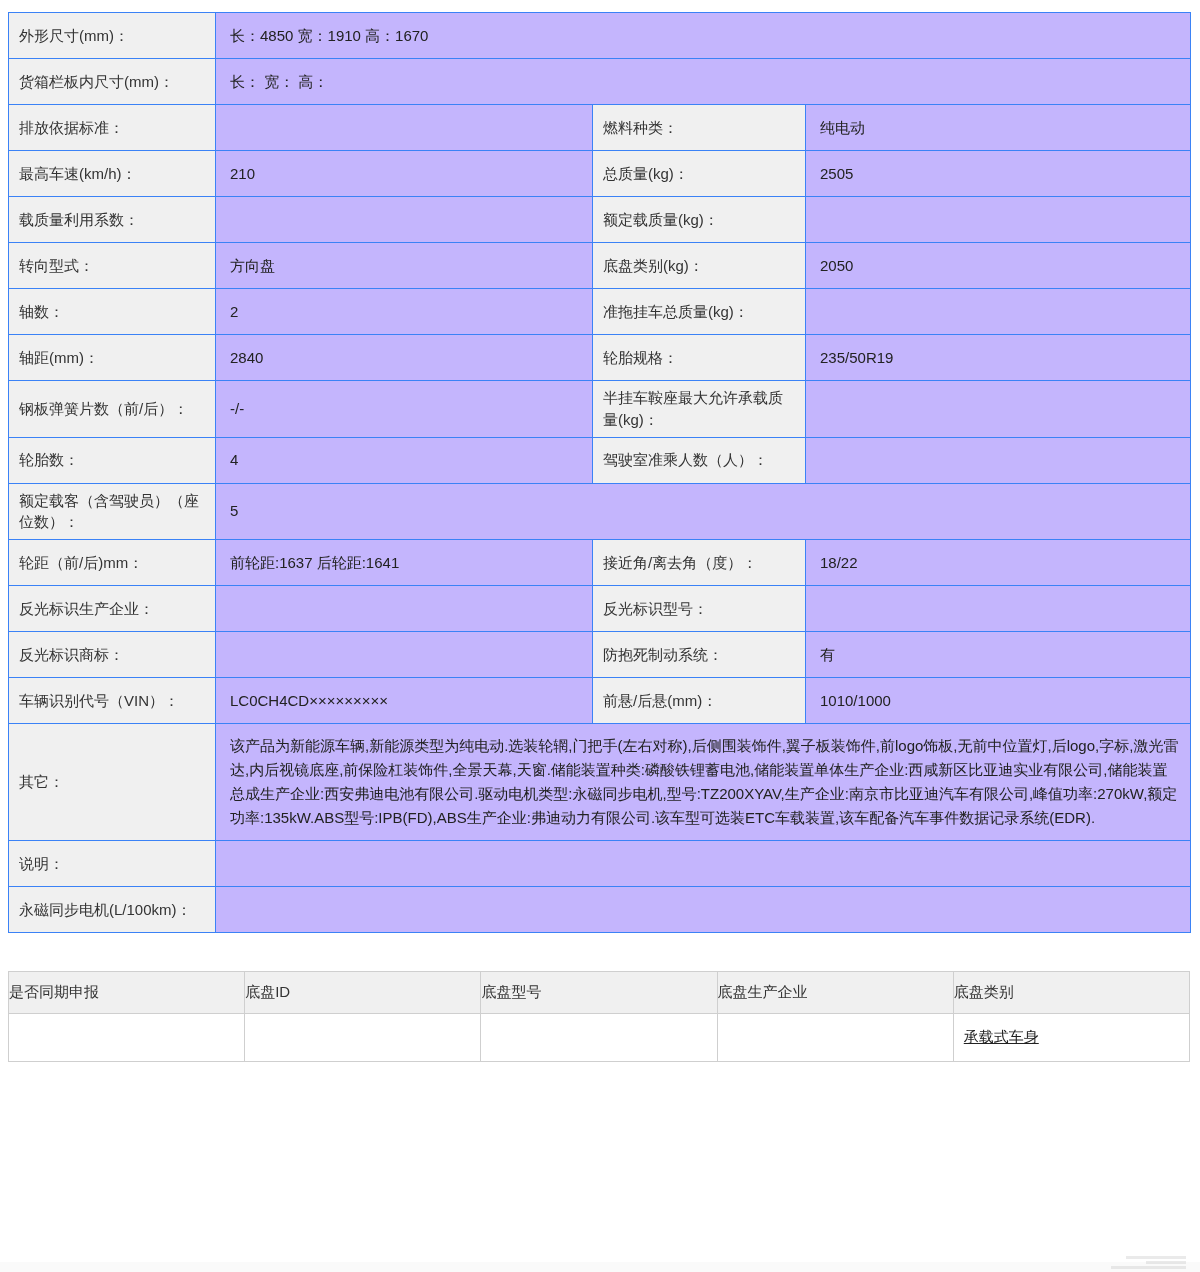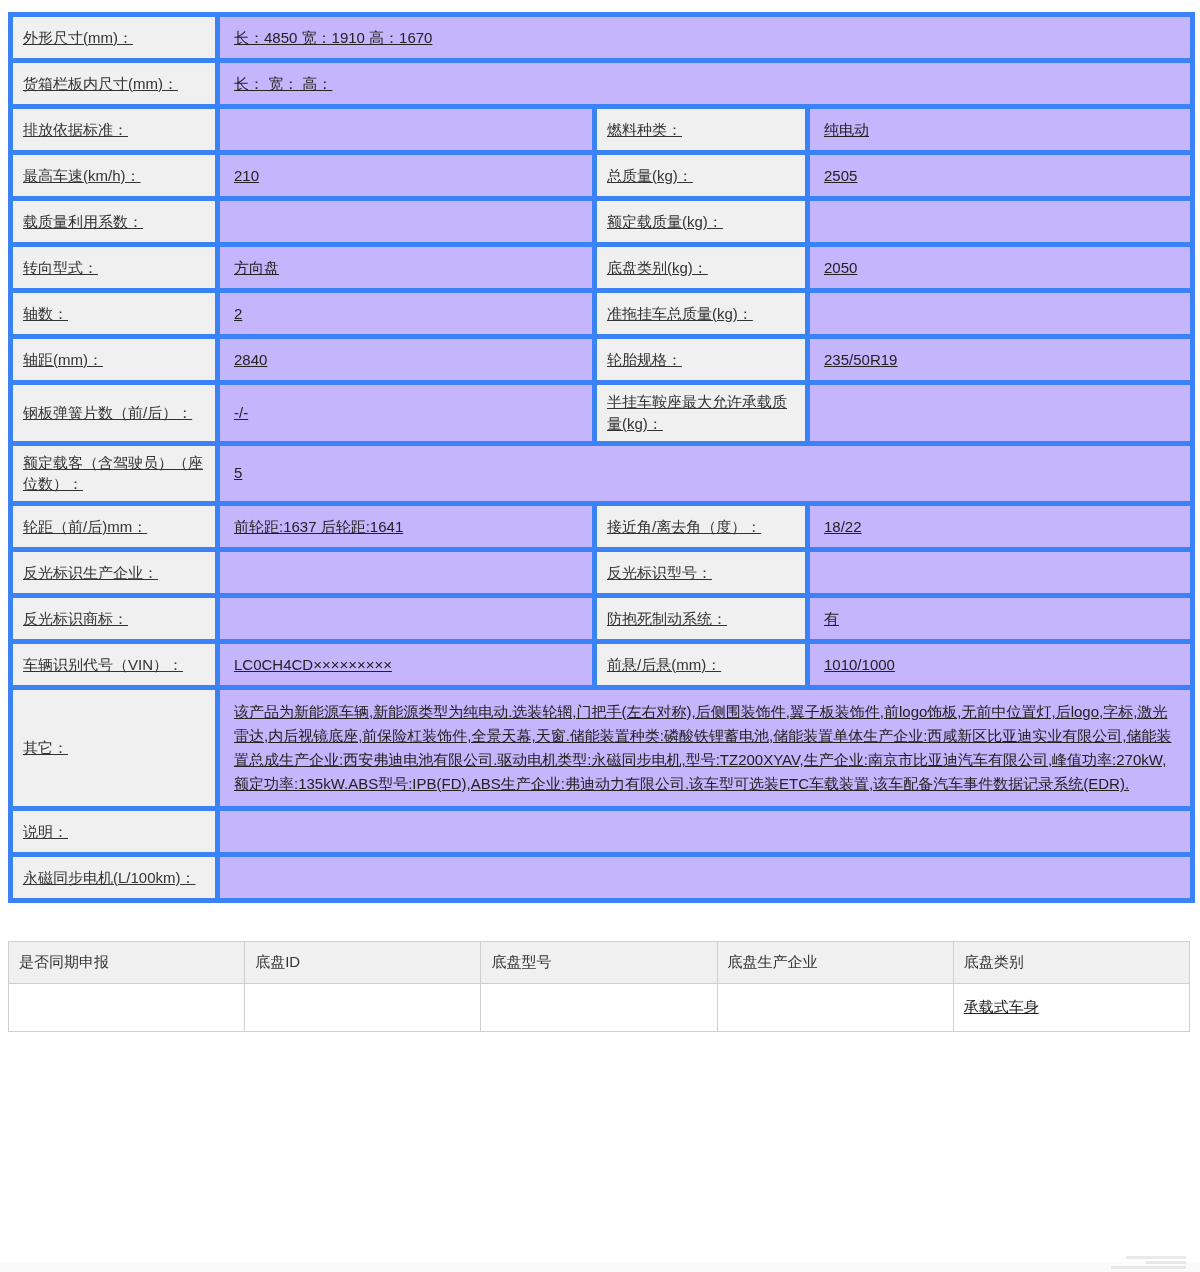--- a/index.html
+++ b/index.html
@@ -16,26 +16,25 @@
     background: #ffffff;
   }
   .tbl-wrap { padding: 12px 10px 0 8px; }
   table.spec {
     width: 1182px;
     border-collapse: collapse;
     table-layout: fixed;
     font-size: 15px;
   }
   table.spec td {
-    border: 5px solid #3b82f6;
+    border: 1px solid #3b82f6;
     vertical-align: middle;
     height: 46px;
     line-height: 1.45;
     word-break: break-all;
-    text-decoration: underline;
   }
   table.spec td.label {
     background: #f0f0f0;
     padding: 6px 8px 6px 10px;
     color: #333333;
   }
   table.spec td.value {
     background: #c4b5fd;
     padding: 6px 10px 6px 14px;
     color: #222222;
@@ -50,21 +49,21 @@
     border-collapse: collapse;
     table-layout: fixed;
     font-size: 15px;
   }
   table.grid5 th {
     background: #f0f0f0;
     border: 1px solid #cfcfcf;
     height: 42px;
     font-weight: normal;
     text-align: left;
-    padding: 4px 10px;
+    padding: 4px 0;
     color: #333333;
   }
   table.grid5 td {
     background: #ffffff;
     border: 1px solid #cfcfcf;
     height: 48px;
     padding: 4px 10px;
     color: #222222;
     word-break: break-all;
     text-decoration: underline;
@@ -154,20 +153,26 @@
             <td class="label">轮胎规格：</td>
             <td class="value">235/50R19</td>
           </tr>
           <tr>
             <td class="label">钢板弹簧片数（前/后）：</td>
             <td class="value">-/-</td>
             <td class="label">半挂车鞍座最大允许承载质量(kg)：</td>
             <td class="value"></td>
           </tr>
           <tr>
+            <td class="label">轮胎数：</td>
+            <td class="value">4</td>
+            <td class="label">驾驶室准乘人数（人）：</td>
+            <td class="value"></td>
+          </tr>
+          <tr>
             <td class="label">额定载客（含驾驶员）（座位数）：</td>
             <td colspan="3" class="value">5</td>
           </tr>
           <tr>
             <td class="label">轮距（前/后)mm：</td>
             <td class="value">前轮距:1637 后轮距:1641</td>
             <td class="label">接近角/离去角（度）：</td>
             <td class="value">18/22</td>
           </tr>
           <tr>

